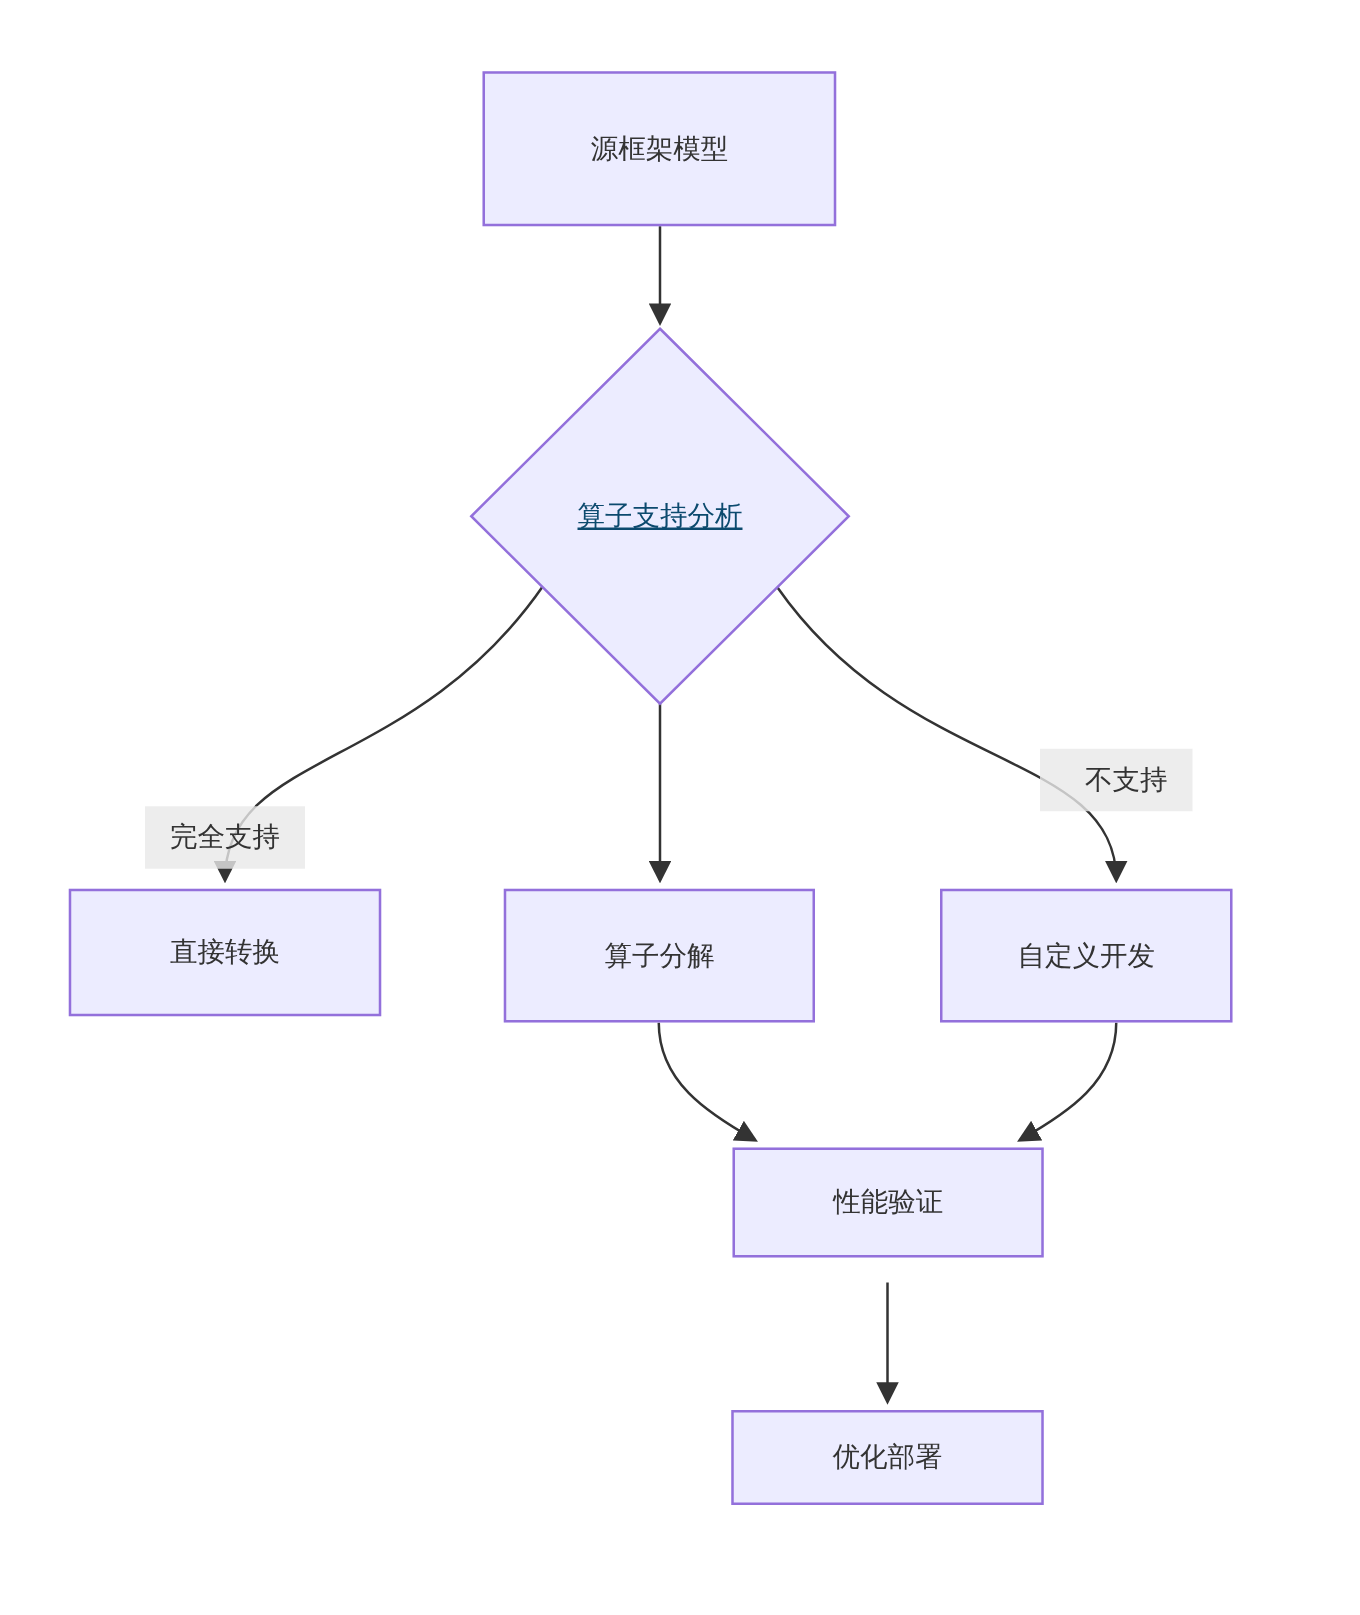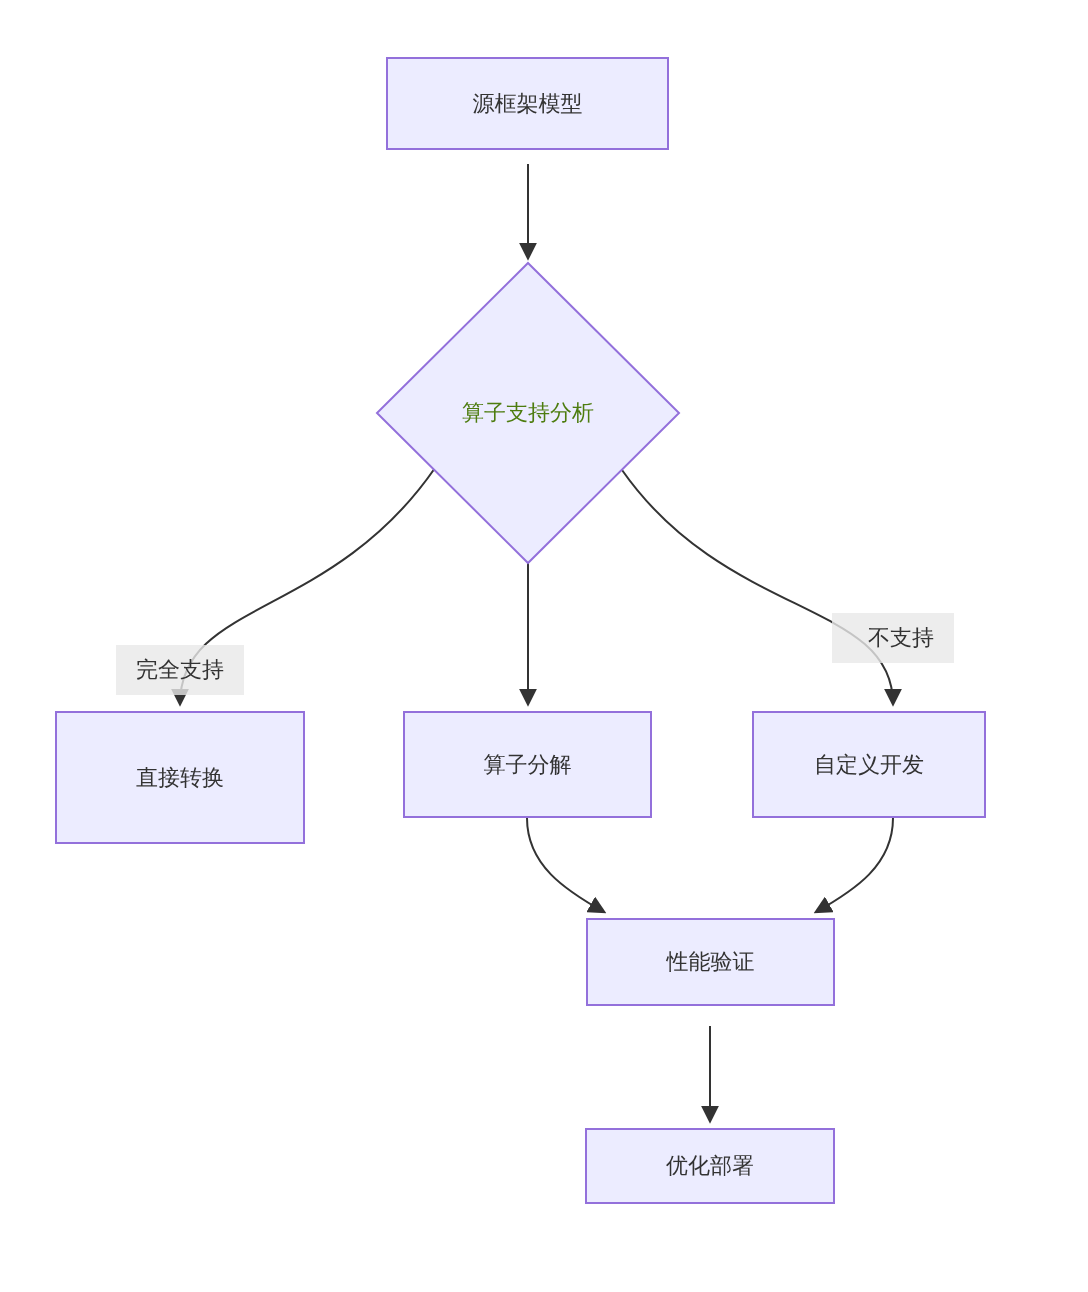--- a/index.html
+++ b/index.html
@@ -41,23 +41,24 @@
     justify-content: center;
     font-size: 22px;
     color: #333333;
     z-index: 2;
     white-space: nowrap;
   }
   .diamond-label {
     position: absolute;
     transform: translate(-50%, -50%);
     font-size: 22px;
-    color: #4d7c0f;
+    color: #0c4a6e;
     z-index: 2;
     white-space: nowrap;
+    text-decoration: underline;
   }
   .edge-label {
     position: absolute;
     transform: translate(-50%, -50%);
     background: rgba(232, 232, 232, 0.8);
     color: #333333;
     font-size: 22px;
     line-height: 30px;
     padding: 10px 20px;
     white-space: nowrap;
@@ -80,27 +81,27 @@
     <path class="edge-path" d="M435,468 C330,620 180,600 180,704" marker-end="url(#arrow)"></path>
     <path class="edge-path" d="M528,563 L528,704" marker-end="url(#arrow)"></path>
     <path class="edge-path" d="M622,470 C727,620 893,600 893,704" marker-end="url(#arrow)"></path>
     <path class="edge-path" d="M527,818 C527,865 565,890 604,912" marker-end="url(#arrow)"></path>
     <path class="edge-path" d="M893,818 C893,865 855,890 816,912" marker-end="url(#arrow)"></path>
     <path class="edge-path" d="M710,1026 L710,1121" marker-end="url(#arrow)"></path>
 
     <polygon class="shape" points="528,263 679,413 528,563 377,413"></polygon>
   </svg>
 
-  <div class="node" style="left:386px; top:57px; width:283px; height:93px;">
+  <div class="node" style="left:386px; top:57px; width:283px; height:124px;">
     <span>源框架模型</span>
   </div>
 
   <div class="diamond-label" style="left:528px; top:413px;">算子支持分析</div>
 
-  <div class="node" style="left:55px; top:711px; width:250px; height:133px;">
+  <div class="node" style="left:55px; top:711px; width:250px; height:102px;">
     <span>直接转换</span>
   </div>
 
   <div class="node" style="left:403px; top:711px; width:249px; height:107px;">
     <span>算子分解</span>
   </div>
 
   <div class="node" style="left:752px; top:711px; width:234px; height:107px;">
     <span>自定义开发</span>
   </div>
@@ -109,15 +110,15 @@
     <span>性能验证</span>
   </div>
 
   <div class="node" style="left:585px; top:1128px; width:250px; height:76px;">
     <span>优化部署</span>
   </div>
 
   <div class="edge-label" style="left:180px; top:637px;margin-top:33px;">完全支持</div>
 
 
-  <div class="edge-label" style="left:893px; top:638px;padding-left:36px;">不支持</div>
+  <div class="edge-label" style="left:893px; top:624px;padding-left:36px;">不支持</div>
 
 </div>
 
 </body></html>

